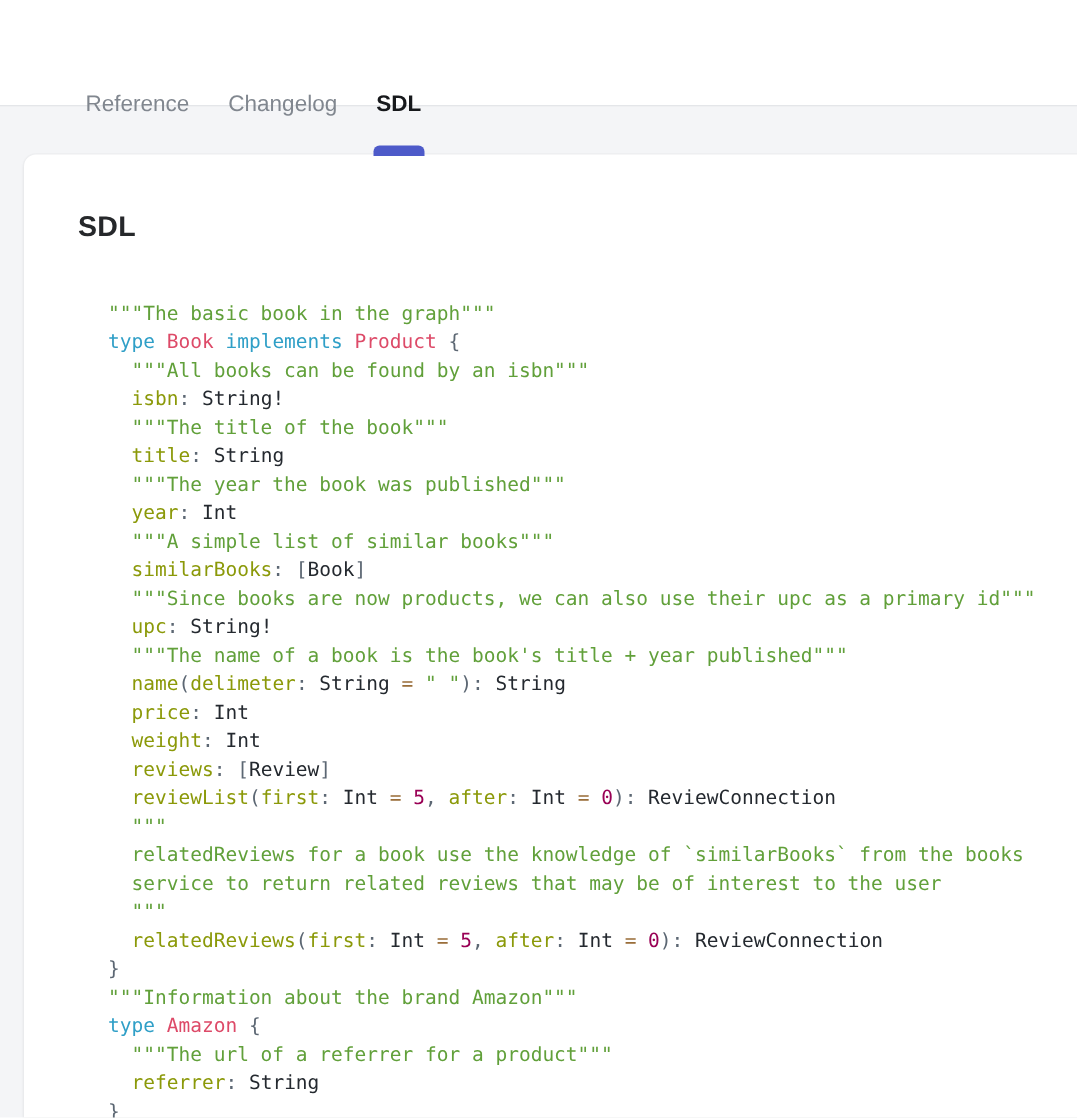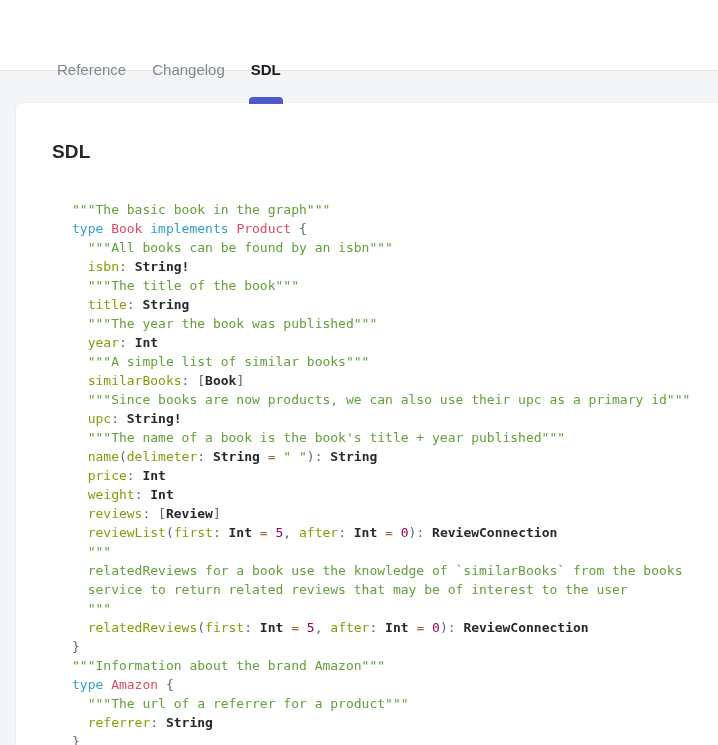--- a/index.html
+++ b/index.html
@@ -48,21 +48,21 @@
   }
   .card-heading{
     margin:0;font-size:19px;font-weight:700;color:#26282b;letter-spacing:0.2px;
   }
   .code{
     margin:37px 0 0 20px;
     font-family:"DejaVu Sans Mono",monospace;
     font-size:13px;line-height:19px;
     white-space:pre;color:#24292f;
   }
-  .tok-type{font-weight:700;}
+  .tok-type{font-weight:400;}
 </style>
 </head>
 <body>
 
 <div class="header">
   <nav class="tabs">
     <div class="tab">
       <span>Reference</span>
 
     </div>

